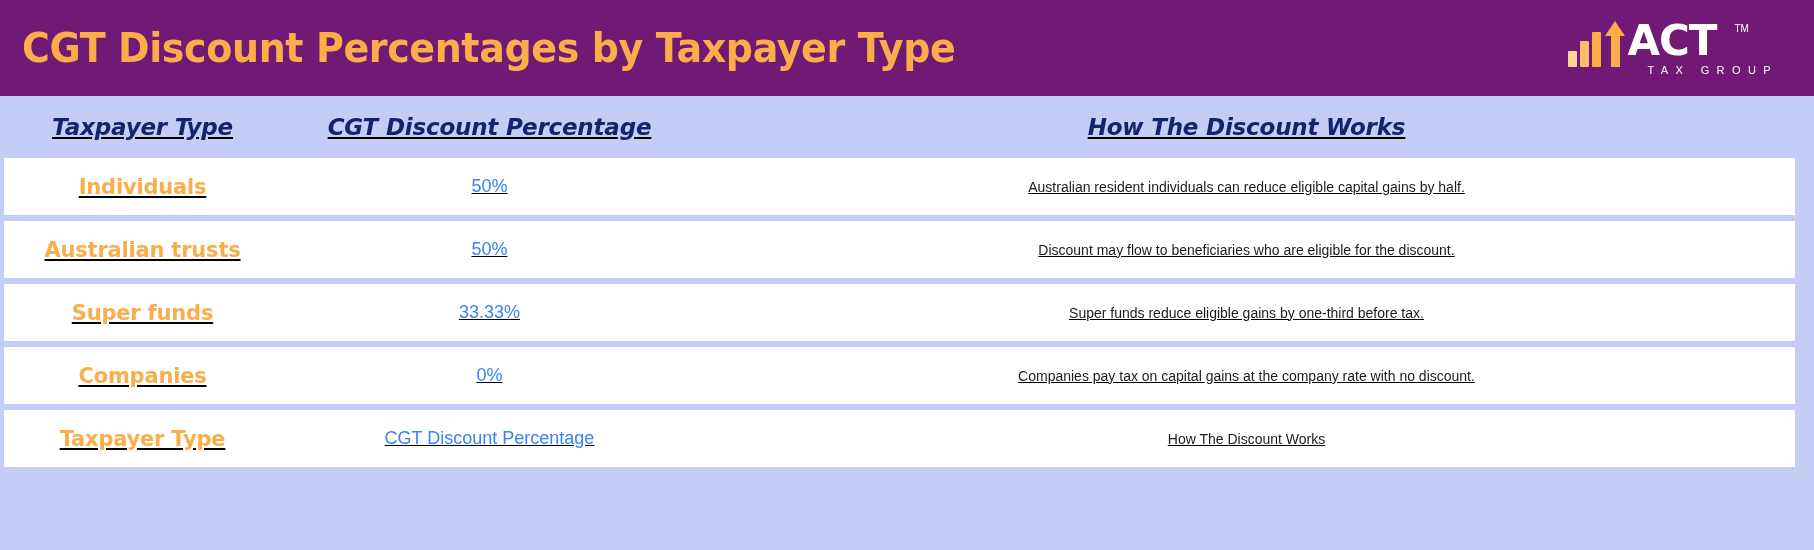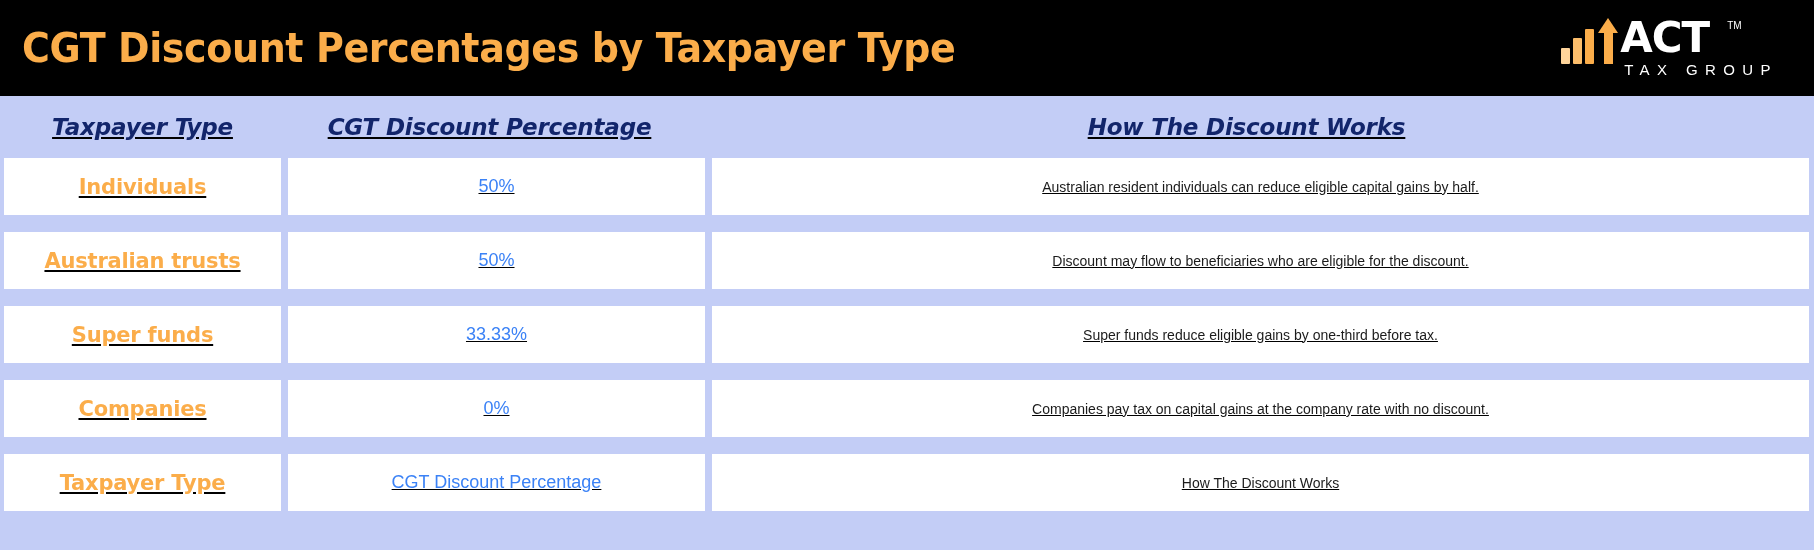--- a/index.html
+++ b/index.html
@@ -19,21 +19,21 @@
     width: 1814px;
     height: 550px;
     position: relative;
     background: #c3cdf6;
     box-sizing: border-box;
   }
 
   
   .header {
     height: 96px;
-    background: #000000;
+    background: #701a75;
     display: flex;
     align-items: center;
     justify-content: space-between;
     padding: 0 24px 0 22px;
     box-sizing: border-box;
   }
 
   .header-title {
     color: #fbad4a;
     font-size: 40px;
@@ -111,24 +111,24 @@
   .logo-tm {
     color: #ffffff;
     font-size: 10px;
     line-height: 12px;
     margin-top: 2px;
     margin-left: 18px;
     font-family: "Liberation Sans", sans-serif;
   }
   .logo-sub {
     color: #ffffff;
-    font-size: 15px;
+    font-size: 11px;
     letter-spacing: 7.4px;
     margin-top: 3px;
-    margin-left: 4px;
+    margin-left: 20px;
     font-family: "Liberation Sans", sans-serif;
   }
 
   
   .table {
     padding: 0 4px;
     box-sizing: border-box;
     text-decoration: underline;
   }
 
@@ -142,22 +142,22 @@
     font-size: 23px;
     font-weight: bold;
     font-style: italic;
     text-align: center;
     font-family: "DejaVu Sans", sans-serif;
     letter-spacing: -0.2px;
   }
 
   .trow {
     display: flex;
-    gap: 7px;
-    margin-bottom: 17px;
+    gap: 0;
+    margin-bottom: 6px;
   }
 
   .cell {
     background: #ffffff;
     height: 57px;
     display: flex;
     align-items: center;
     justify-content: center;
     box-sizing: border-box;
     padding: 0 10px;

